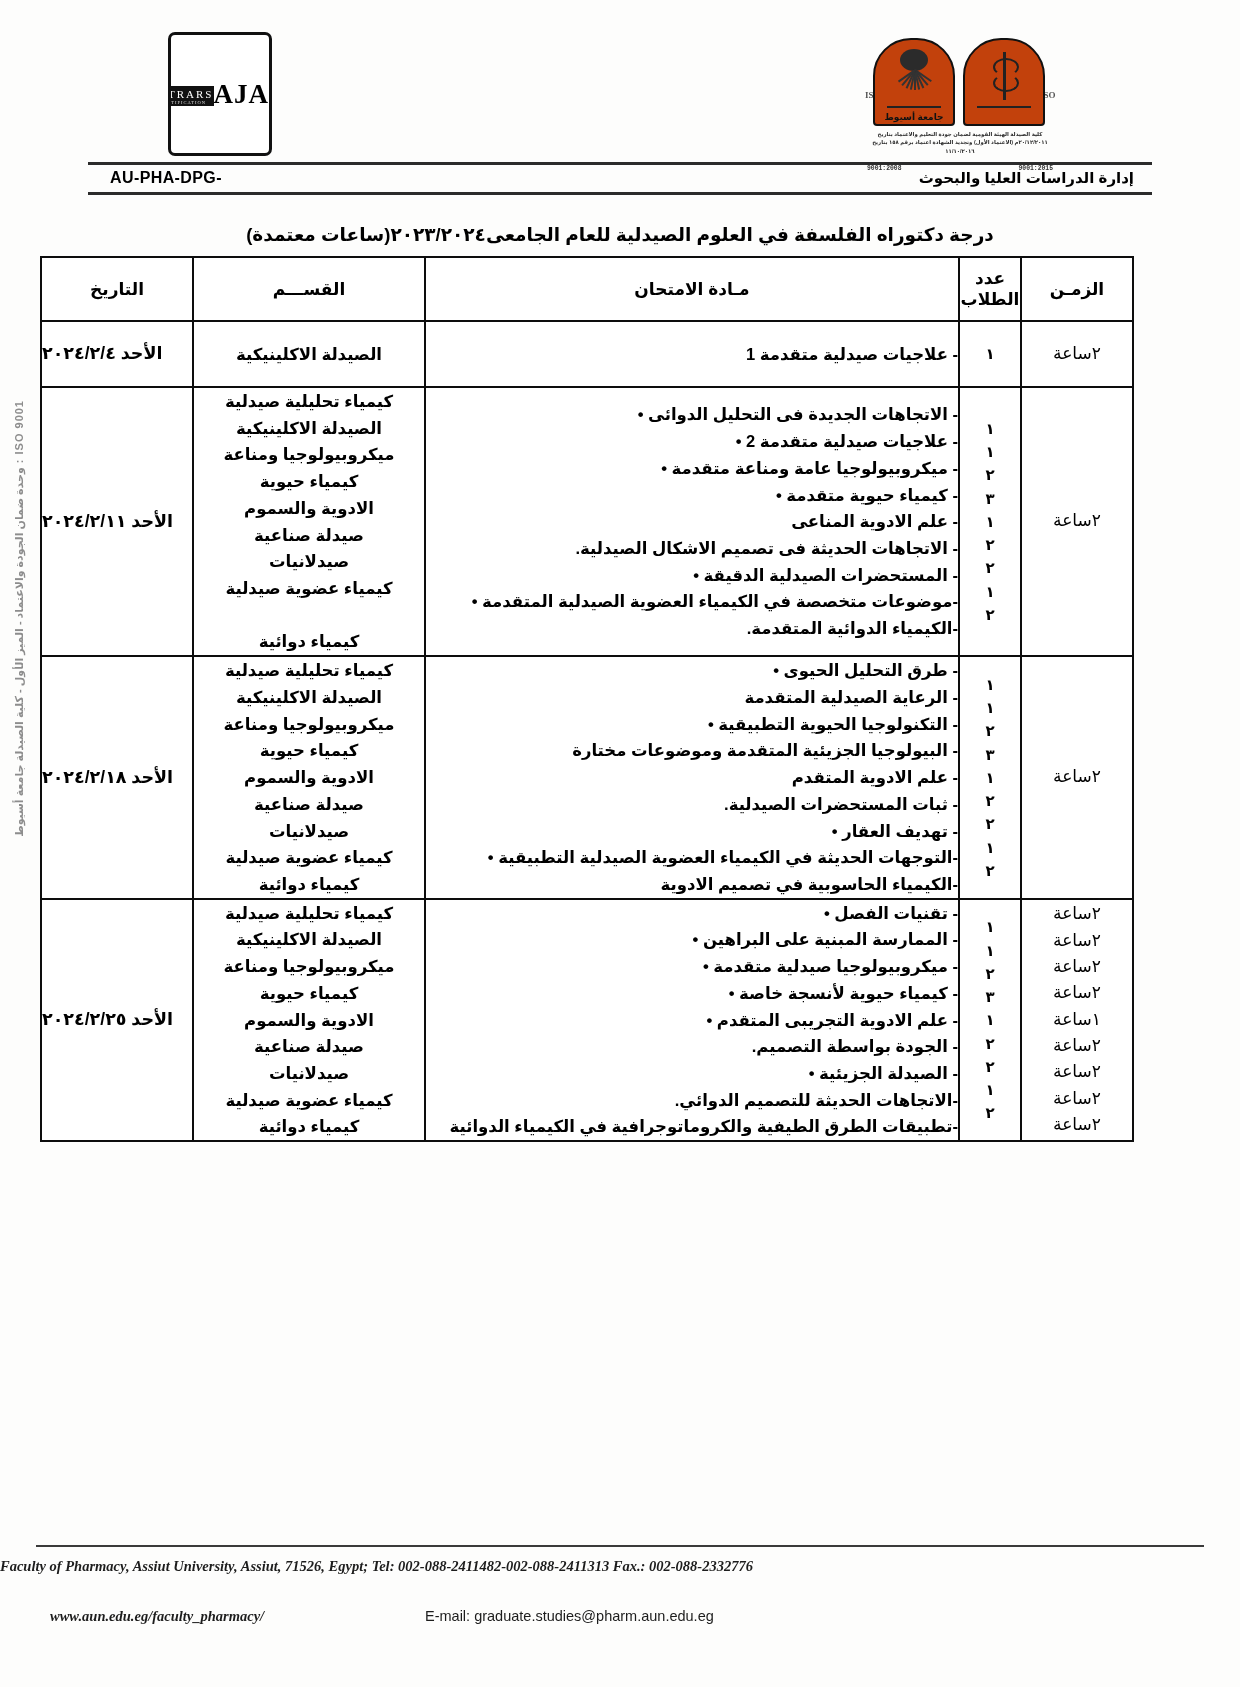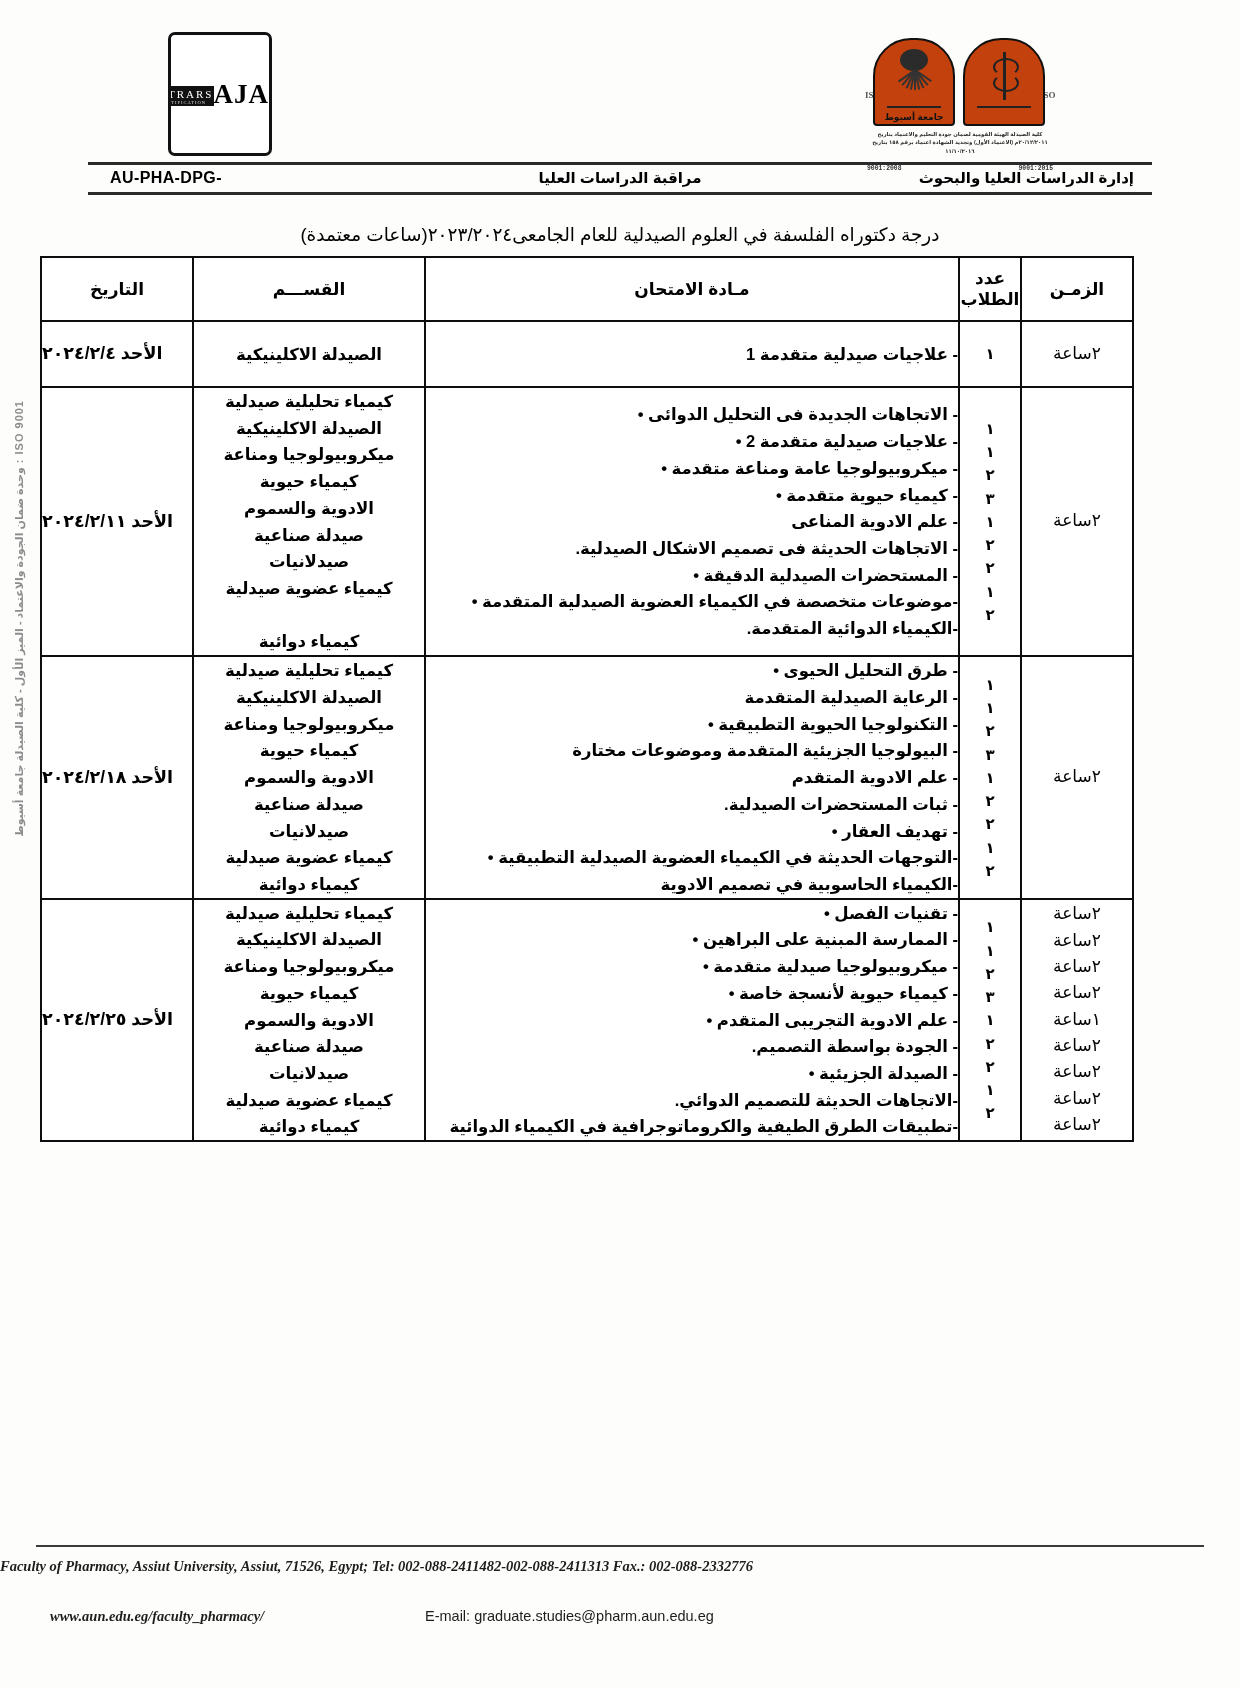--- a/index.html
+++ b/index.html
@@ -163,21 +163,21 @@
 
   
   .title-main{
     position:absolute;top:196px;left:0;right:0;
     text-align:center;
     font-size:20px;font-weight:700;
   }
   .title-sub{
     position:absolute;top:224px;left:0;right:0;
     text-align:center;
-    font-size:18.5px;font-weight:400;
+    font-size:18.5px;font-weight:700;
     letter-spacing:-.2px;
   }
 
   
   table.sched{
     position:absolute;
     top:256px;
     left:40px;
     width:1092px;
     border-collapse:collapse;
@@ -313,21 +313,20 @@
         <span>9001:2015</span>
         <span>9001:2008</span>
       </div>
     </div>
   </div>
 
   <div class="rule-top"></div>
   <div class="rule-bot"></div>
   <div class="ref-row">
     <div class="ref-code">AU-PHA-DPG-</div>
-    <div class="ref-center">مراقبة الدراسات العليا</div>
     <div class="ref-right">إدارة الدراسات العليا والبحوث</div>
   </div>
 
   <div class="title-sub">درجة دكتوراه الفلسفة في العلوم الصيدلية للعام الجامعى٢٠٢٣/٢٠٢٤(ساعات معتمدة)</div>
 
   <div class="side-note">ISO 9001 : وحدة ضمان الجودة والاعتماد - الميز الأول - كلية الصيدلة جامعة أسيوط</div>
 
   <table class="sched">
     <colgroup>
       <col class="col-time">

